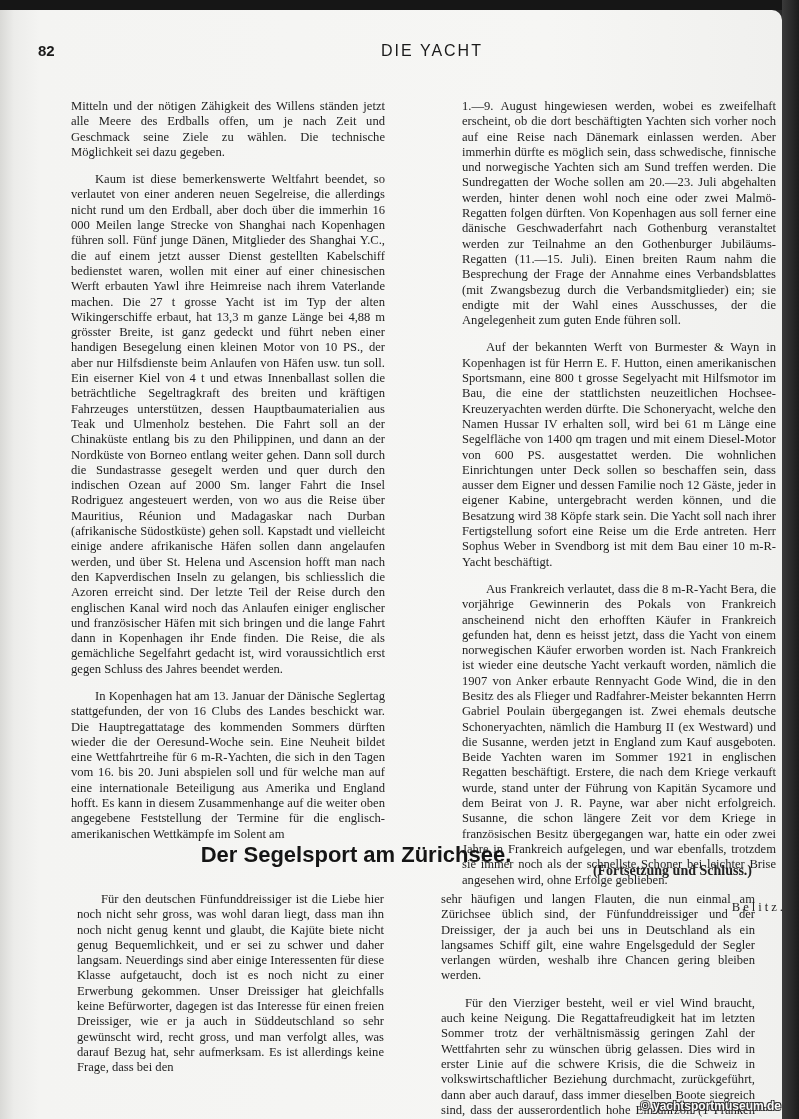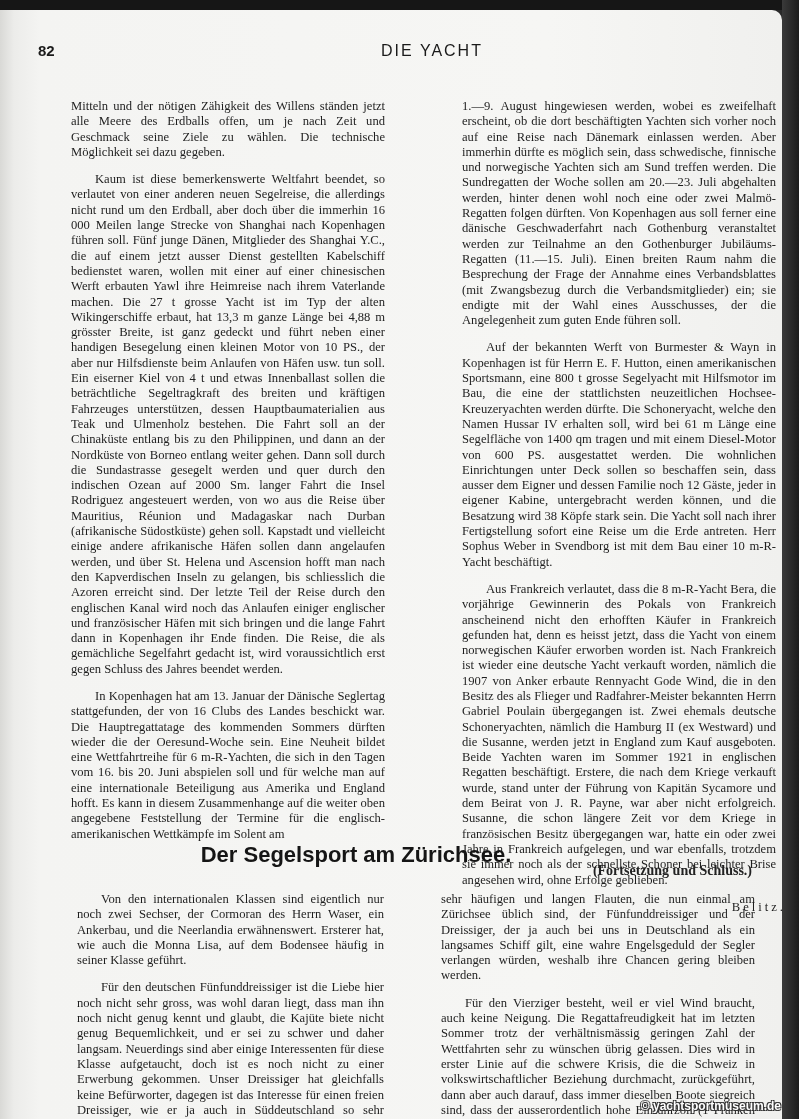--- a/index.html
+++ b/index.html
@@ -87,21 +87,20 @@
     <p class="noindent">1.—9. August hingewiesen werden, wobei es zweifelhaft erscheint, ob die dort beschäftigten Yachten sich vorher noch auf eine Reise nach Dänemark einlassen werden. Aber immerhin dürfte es möglich sein, dass schwedische, finnische und norwegische Yachten sich am Sund treffen werden. Die Sundregatten der Woche sollen am 20.—23. Juli abgehalten werden, hinter denen wohl noch eine oder zwei Malmö-Regatten folgen dürften. Von Kopenhagen aus soll ferner eine dänische Geschwaderfahrt nach Gothenburg veranstaltet werden zur Teilnahme an den Gothenburger Jubiläums-Regatten (11.—15. Juli). Einen breiten Raum nahm die Besprechung der Frage der Annahme eines Verbandsblattes (mit Zwangsbezug durch die Verbandsmitglieder) ein; sie endigte mit der Wahl eines Ausschusses, der die Angelegenheit zum guten Ende führen soll.</p>
     <p>Auf der bekannten Werft von Burmester &amp; Wayn in Kopenhagen ist für Herrn E. F. Hutton, einen amerikanischen Sportsmann, eine 800 t grosse Segelyacht mit Hilfsmotor im Bau, die eine der stattlichsten neuzeitlichen Hochsee-Kreuzeryachten werden dürfte. Die Schoneryacht, welche den Namen Hussar IV erhalten soll, wird bei 61 m Länge eine Segelfläche von 1400 qm tragen und mit einem Diesel-Motor von 600 PS. ausgestattet werden. Die wohnlichen Einrichtungen unter Deck sollen so beschaffen sein, dass ausser dem Eigner und dessen Familie noch 12 Gäste, jeder in eigener Kabine, untergebracht werden können, und die Besatzung wird 38 Köpfe stark sein. Die Yacht soll nach ihrer Fertigstellung sofort eine Reise um die Erde antreten. Herr Sophus Weber in Svendborg ist mit dem Bau einer 10 m-R-Yacht beschäftigt.</p>
     <p>Aus Frankreich verlautet, dass die 8 m-R-Yacht Bera, die vorjährige Gewinnerin des Pokals von Frankreich anscheinend nicht den erhofften Käufer in Frankreich gefunden hat, denn es heisst jetzt, dass die Yacht von einem norwegischen Käufer erworben worden ist. Nach Frankreich ist wieder eine deutsche Yacht verkauft worden, nämlich die 1907 von Anker erbaute Rennyacht Gode Wind, die in den Besitz des als Flieger und Radfahrer-Meister bekannten Herrn Gabriel Poulain übergegangen ist. Zwei ehemals deutsche Schoneryachten, nämlich die Hamburg II (ex Westward) und die Susanne, werden jetzt in England zum Kauf ausgeboten. Beide Yachten waren im Sommer 1921 in englischen Regatten beschäftigt. Erstere, die nach dem Kriege verkauft wurde, stand unter der Führung von Kapitän Sycamore und dem Beirat von J. R. Payne, war aber nicht erfolgreich. Susanne, die schon längere Zeit vor dem Kriege in französischen Besitz übergegangen war, hatte ein oder zwei Jahre in Frankreich aufgelegen, und war ebenfalls, trotzdem sie immer noch als der schnellste Schoner bei leichter Brise angesehen wird, ohne Erfolge geblieben.</p>
     <div class="signature">Belitz.</div>
   </div>
 
   <div class="article-title">Der Segelsport am Zürichsee.</div>
   <div class="article-subtitle">(Fortsetzung und Schluss.)</div>
 
   <div class="col col3">
-    <p>Von den internationalen Klassen sind eigentlich nur noch zwei Sechser, der Cormoran des Herrn Waser, ein Ankerbau, und die Neerlandia erwähnenswert. Ersterer hat, wie auch die Monna Lisa, auf dem Bodensee häufig in seiner Klasse geführt.</p>
     <p>Für den deutschen Fünfunddreissiger ist die Liebe hier noch nicht sehr gross, was wohl daran liegt, dass man ihn noch nicht genug kennt und glaubt, die Kajüte biete nicht genug Bequemlichkeit, und er sei zu schwer und daher langsam. Neuerdings sind aber einige Interessenten für diese Klasse aufgetaucht, doch ist es noch nicht zu einer Erwerbung gekommen. Unser Dreissiger hat gleichfalls keine Befürworter, dagegen ist das Interesse für einen freien Dreissiger, wie er ja auch in Süddeutschland so sehr gewünscht wird, recht gross, und man verfolgt alles, was darauf Bezug hat, sehr aufmerksam. Es ist allerdings keine Frage, dass bei den</p>
   </div>
 
   <div class="col col4">
     <p class="noindent">sehr häufigen und langen Flauten, die nun einmal am Zürichsee üblich sind, der Fünfunddreissiger und der Dreissiger, der ja auch bei uns in Deutschland als ein langsames Schiff gilt, eine wahre Engelsgeduld der Segler verlangen würden, weshalb ihre Chancen gering bleiben werden.</p>
     <p>Für den Vierziger besteht, weil er viel Wind braucht, auch keine Neigung. Die Regattafreudigkeit hat im letzten Sommer trotz der verhältnismässig geringen Zahl der Wettfahrten sehr zu wünschen übrig gelassen. Dies wird in erster Linie auf die schwere Krisis, die die Schweiz in volkswirtschaftlicher Beziehung durchmacht, zurückgeführt, dann aber auch darauf, dass immer dieselben Boote siegreich sind, dass der ausserordentlich hohe Einfuhrzoll (1 Franken pro Kilo Bootgewicht) die Neuanschaffung für die meisten Segler unmöglich macht und die hiesigen Werften, die zum Teil leistungsfähig genug wären, infolge der allgemeinen Teuerung</p>
   </div>
 </div>
 
 <div class="watermark">© yachtsportmuseum.de</div>

